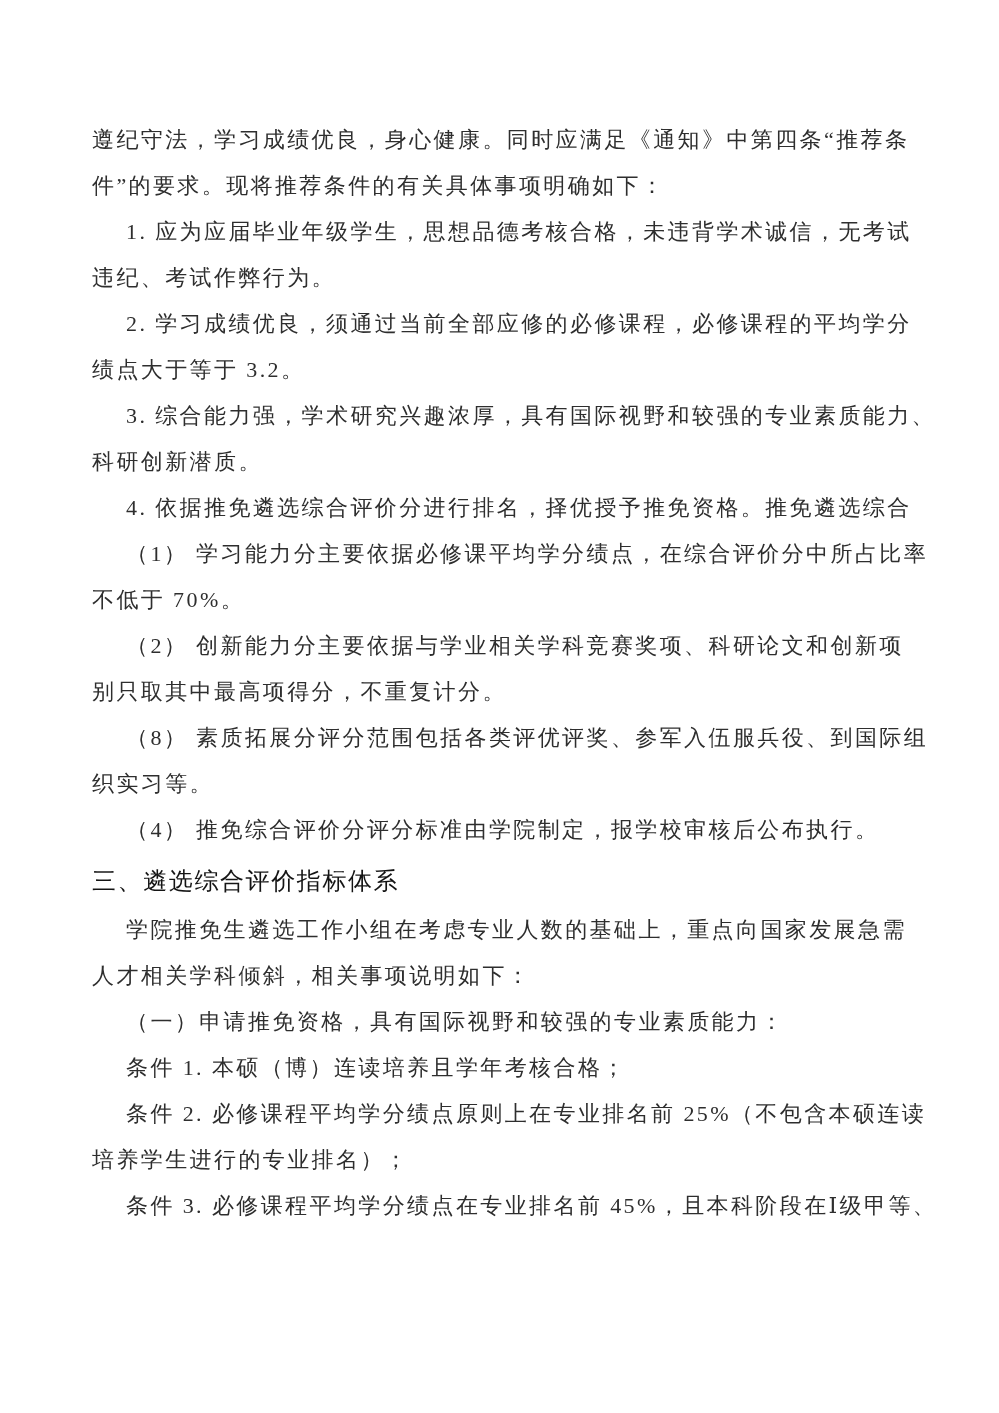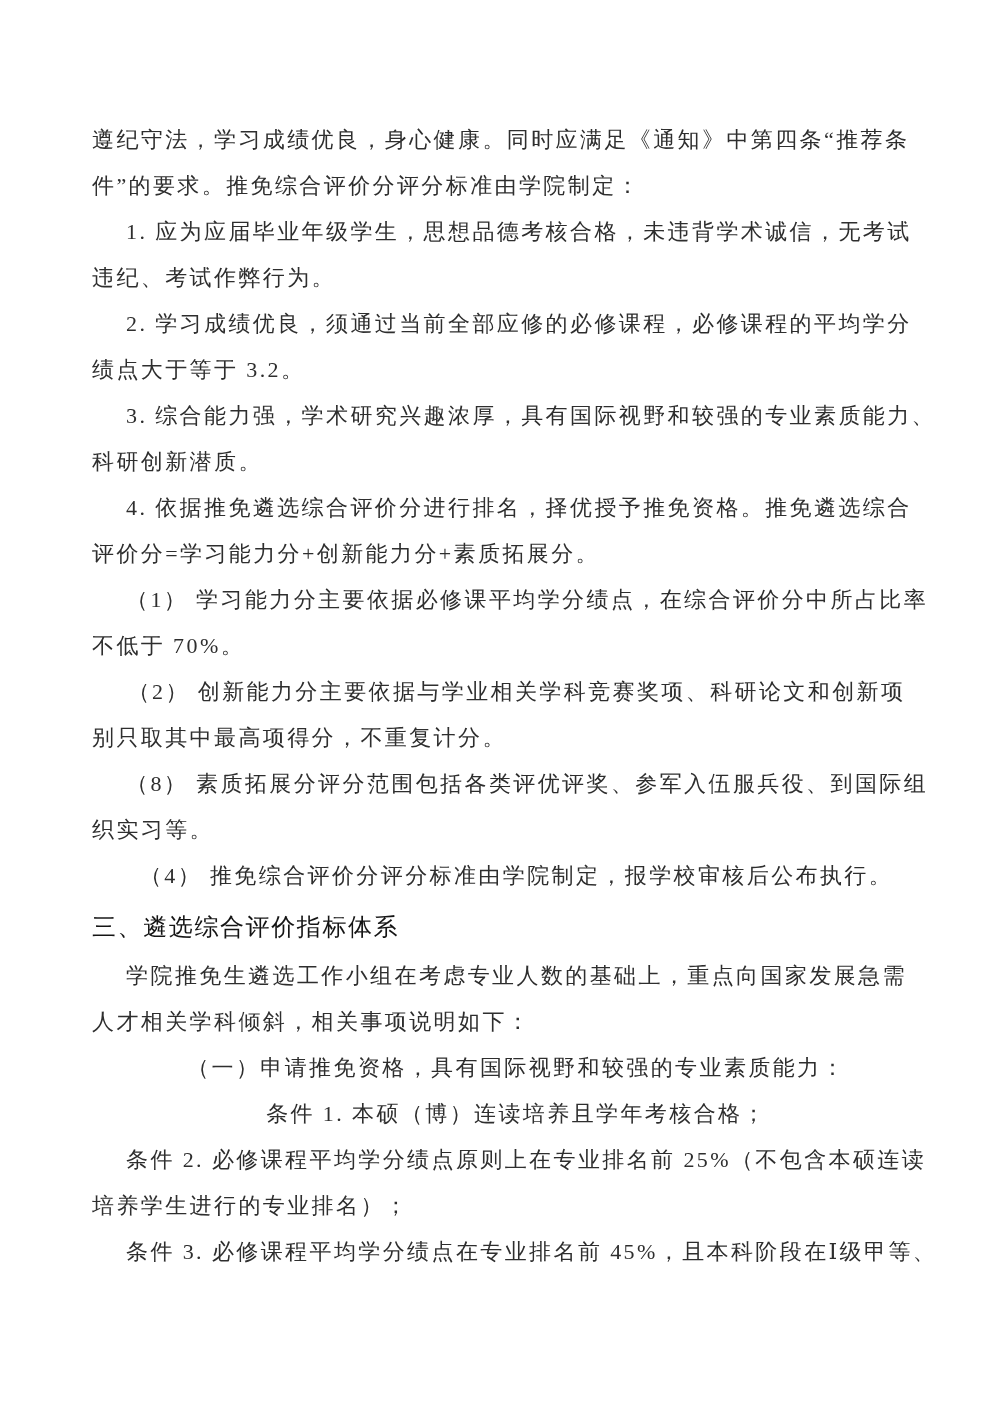--- a/index.html
+++ b/index.html
@@ -24,21 +24,20 @@
   }
   .line {
     font-size: 22px;
     line-height: 46px;
     letter-spacing: 2.4px;
     white-space: nowrap;
     text-align: left;
   }
   .line.indent {
     padding-left: 34px;
-    text-align: center;
   }
   .line.heading {
     font-family: "Liberation Sans", "DejaVu Sans", sans-serif;
     font-weight: normal;
     font-size: 24px;
     letter-spacing: 1.6px;
     color: #141414;
     margin-top: 5px;
     margin-bottom: 3px;
   }
@@ -53,29 +52,28 @@
     letter-spacing: 0;
     color: #2e2e2e;
   }
 </style>
 </head>
 <body>
 
 <div class="page">
   <div class="content" id="doc-content">
       <div class="line flush">遵纪守法，学习成绩优良，身心健康。同时应满足《通知》中第四条“推荐条</div>
-      <div class="line flush">件”的要求。推免综合评价分评分标准由学院制定：</div>
+      <div class="line flush">件”的要求。现将推荐条件的有关具体事项明确如下：</div>
       <div class="line indent">1.  应为应届毕业年级学生，思想品德考核合格，未违背学术诚信，无考试</div>
       <div class="line flush">违纪、考试作弊行为。</div>
       <div class="line indent">2.  学习成绩优良，须通过当前全部应修的必修课程，必修课程的平均学分</div>
       <div class="line flush">绩点大于等于 3.2。</div>
       <div class="line indent">3.  综合能力强，学术研究兴趣浓厚，具有国际视野和较强的专业素质能力、</div>
       <div class="line flush">科研创新潜质。</div>
       <div class="line indent">4.  依据推免遴选综合评价分进行排名，择优授予推免资格。推免遴选综合</div>
-      <div class="line flush">评价分=学习能力分+创新能力分+素质拓展分。</div>
       <div class="line indent">（1） 学习能力分主要依据必修课平均学分绩点，在综合评价分中所占比率</div>
       <div class="line flush">不低于 70%。</div>
       <div class="line indent">（2） 创新能力分主要依据与学业相关学科竞赛奖项、科研论文和创新项</div>
       <div class="line flush">别只取其中最高项得分，不重复计分。</div>
       <div class="line indent">（8） 素质拓展分评分范围包括各类评优评奖、参军入伍服兵役、到国际组</div>
       <div class="line flush">织实习等。</div>
       <div class="line indent">（4） 推免综合评价分评分标准由学院制定，报学校审核后公布执行。</div>
       <div class="line heading">三、遴选综合评价指标体系</div>
       <div class="line indent">学院推免生遴选工作小组在考虑专业人数的基础上，重点向国家发展急需</div>
       <div class="line flush">人才相关学科倾斜，相关事项说明如下：</div>

